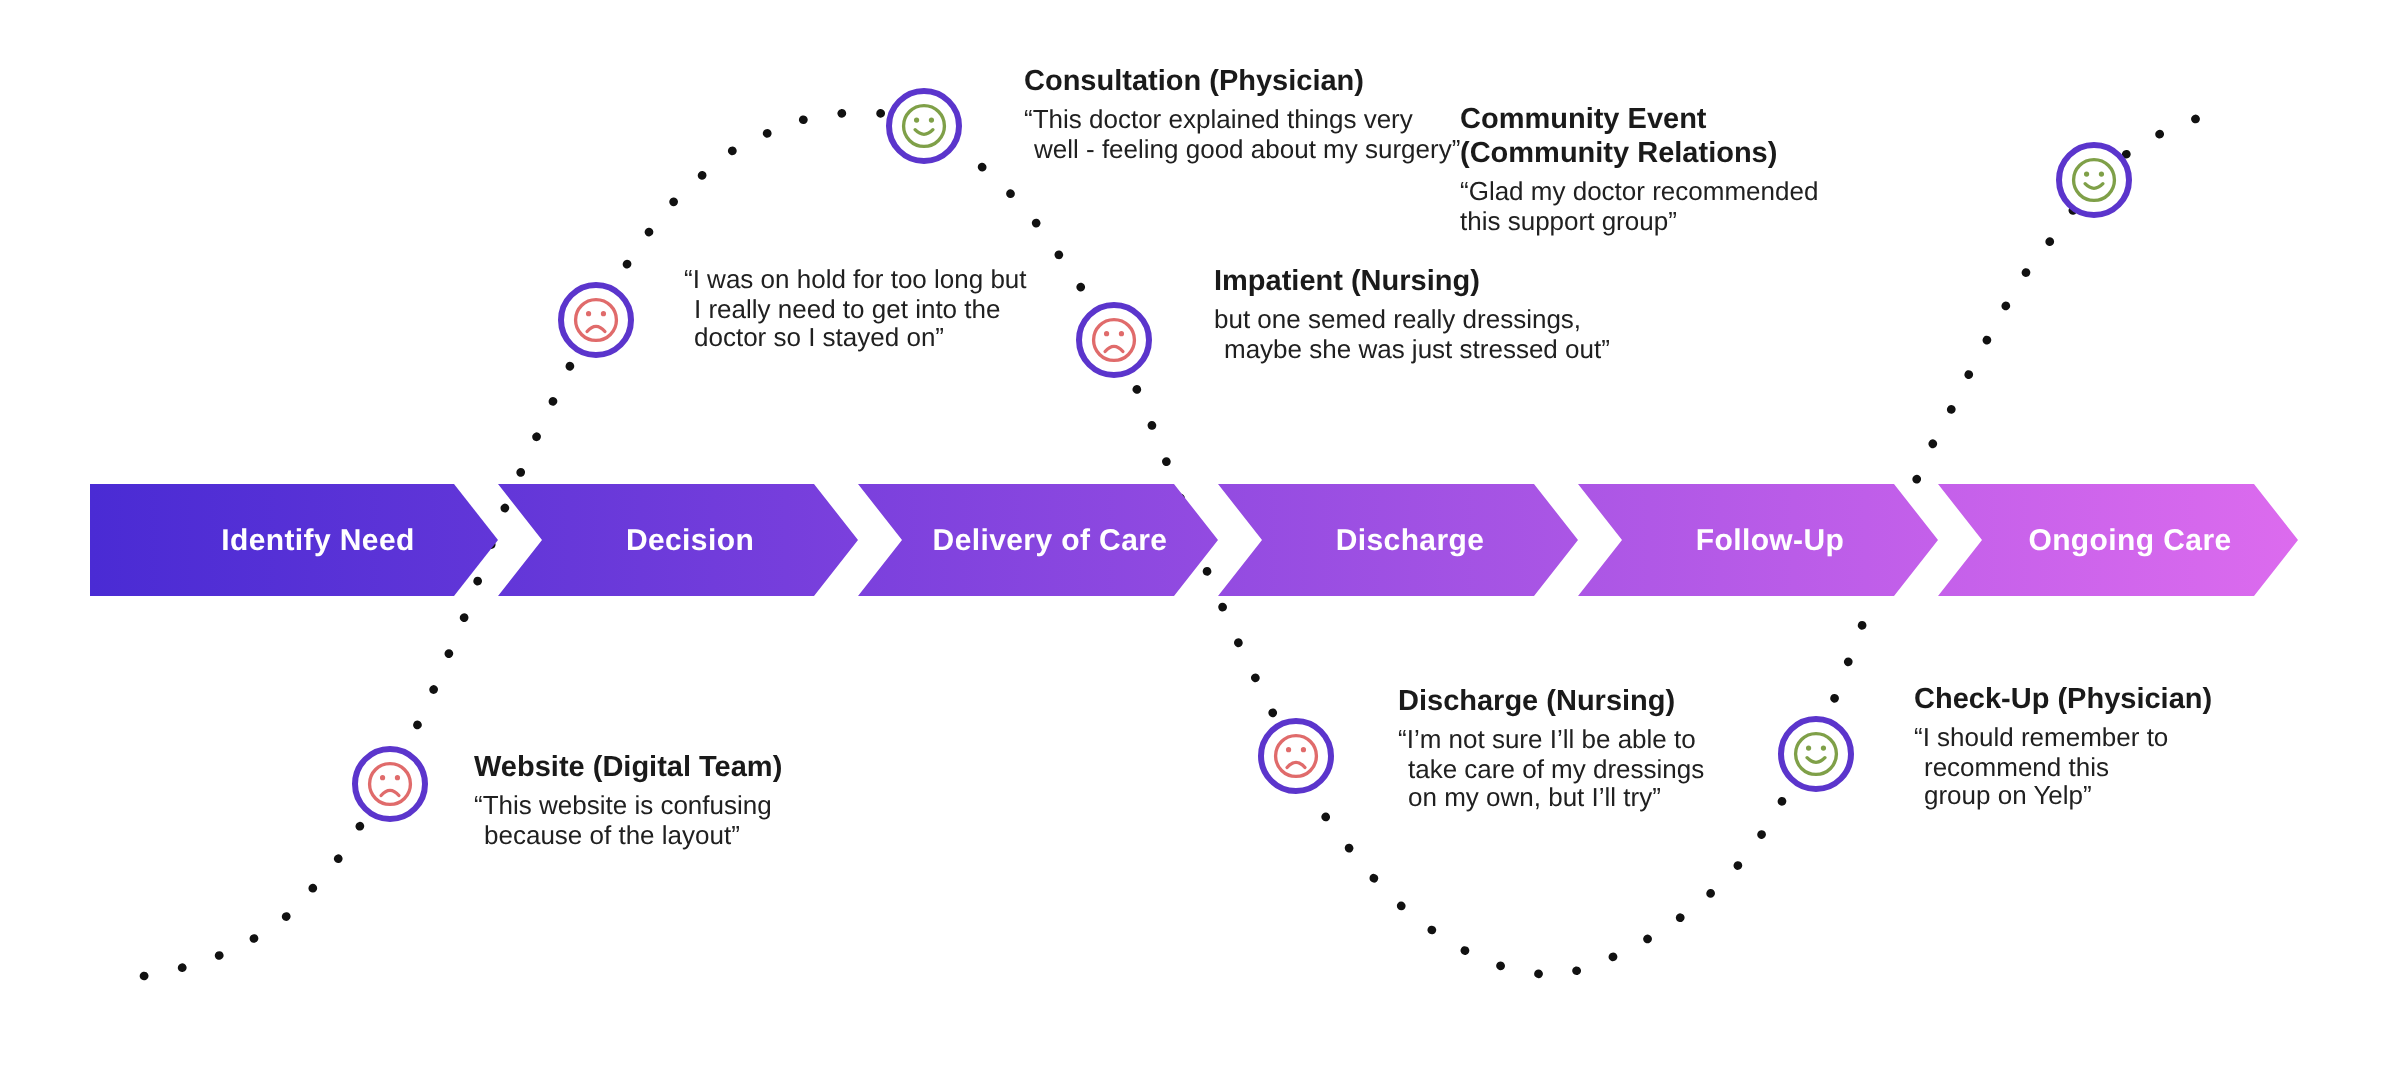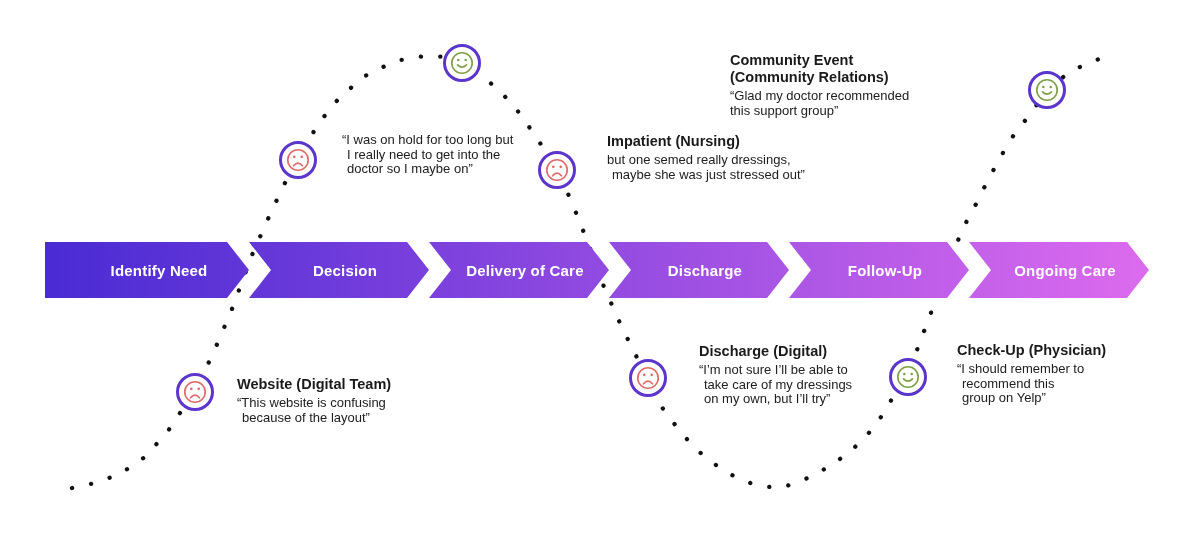--- a/index.html
+++ b/index.html
@@ -120,39 +120,44 @@
 
   <div class="tp" style="left:237px;top:376px;">
     <div class="tp-title">Website (Digital Team)</div>
     <div class="tp-quote">“This website is confusing</div>
     <div class="tp-quote">because of the layout”</div>
   </div>
 
   <div class="tp" style="left:342px;top:133px;">
     <div class="tp-quote">“I was on hold for too long but</div>
     <div class="tp-quote">I really need to get into the</div>
-    <div class="tp-quote">doctor so I maybe on”</div>
+    <div class="tp-quote">doctor so I stayed on”</div>
   </div>
 
+  <div class="tp" style="left:512px;top:33px;">
+    <div class="tp-title">Consultation (Physician)</div>
+    <div class="tp-quote">“This doctor explained things very</div>
+    <div class="tp-quote">well - feeling good about my surgery”</div>
+  </div>
 
   <div class="tp" style="left:607px;top:133px;">
     <div class="tp-title">Impatient (Nursing)</div>
     <div class="tp-quote">but one semed really dressings,</div>
     <div class="tp-quote">maybe she was just stressed out”</div>
   </div>
 
   <div class="tp right-align" style="left:730px;top:52px;width:270px;">
     <div class="tp-title" style="margin-bottom:0;">Community Event</div>
     <div class="tp-title">(Community Relations)</div>
     <div class="tp-quote">“Glad my doctor recommended</div>
     <div class="tp-quote">this support group”</div>
   </div>
 
   <div class="tp" style="left:699px;top:343px;">
-    <div class="tp-title">Discharge (Digital)</div>
+    <div class="tp-title">Discharge (Nursing)</div>
     <div class="tp-quote">“I’m not sure I’ll be able to</div>
     <div class="tp-quote">take care of my dressings</div>
     <div class="tp-quote">on my own, but I’ll try”</div>
   </div>
 
   <div class="tp" style="left:957px;top:342px;">
     <div class="tp-title">Check-Up (Physician)</div>
     <div class="tp-quote">“I should remember to</div>
     <div class="tp-quote">recommend this</div>
     <div class="tp-quote">group on Yelp”</div>

